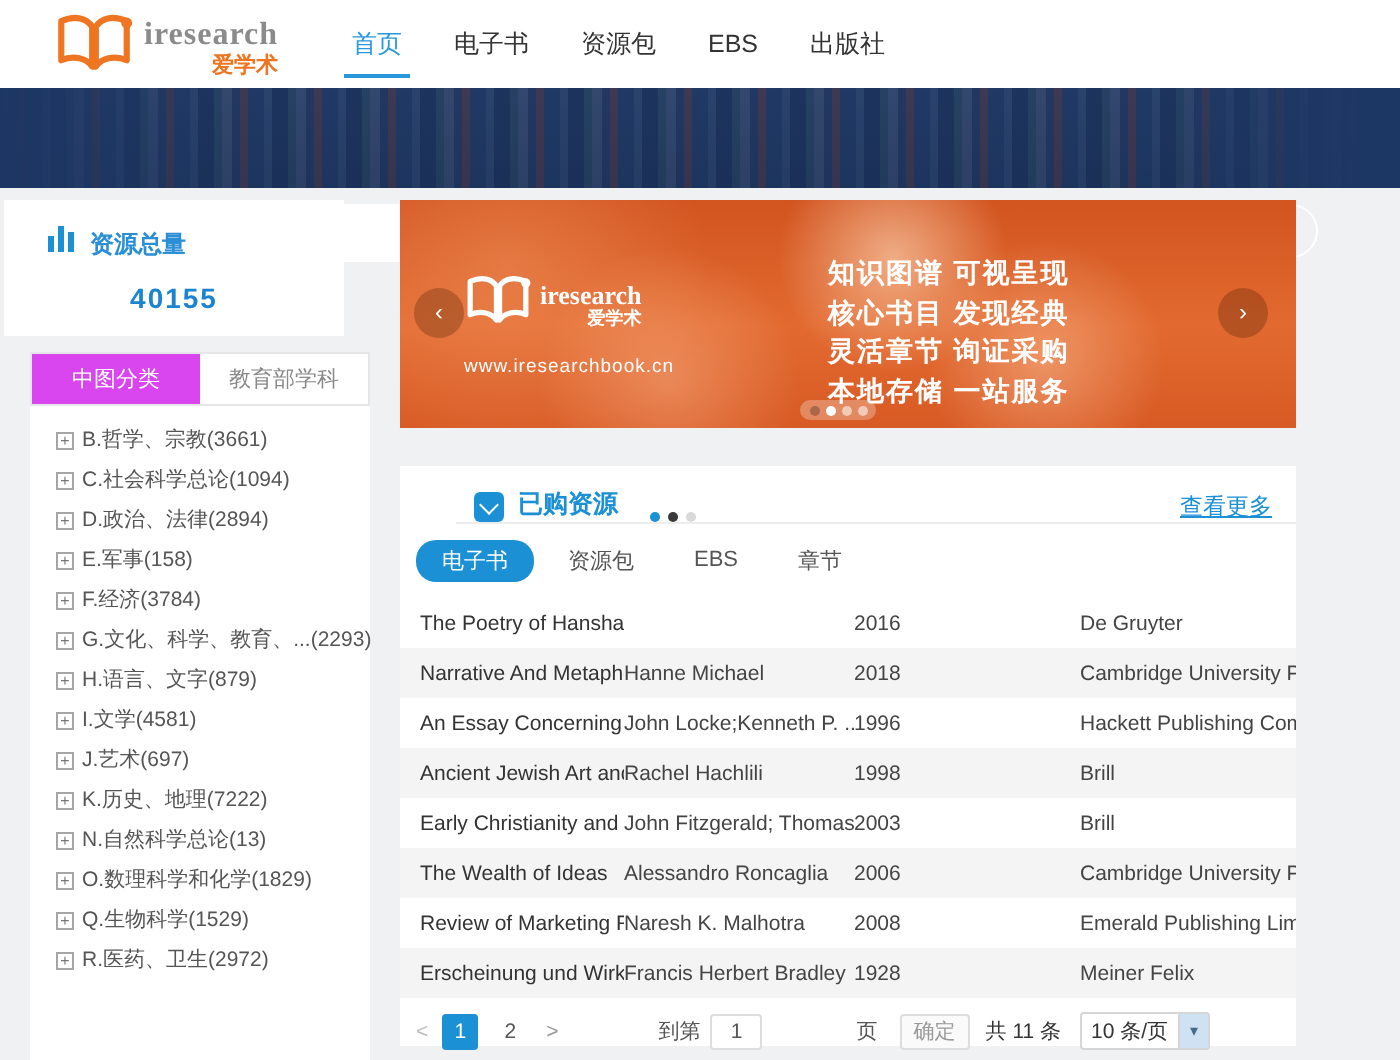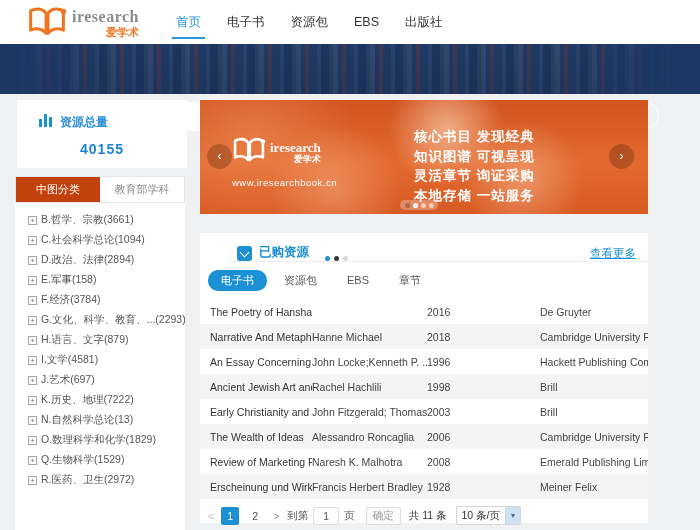--- a/index.html
+++ b/index.html
@@ -25,27 +25,27 @@
       repeating-linear-gradient(90deg,#5a6c8e 0 5px,#31466f 5px 9px,#77474b 9px 13px,#2c4a78 13px 21px,#44608a 21px 25px,#243c66 25px 33px,#3b5c74 33px 37px);
   }
   .search-box { position:absolute; left:50px; top:58px; width:504px; height:29px; display:flex; }
   .search-input { flex:1; border:none; outline:none; border-radius:15px 0 0 15px; padding:0 10px 0 14px; font-size:11px; color:#333; background:#fff; }
   .search-input::placeholder { color:#b0b0b0; }
   .search-scope { width:56px; background:#fff; font-size:11.5px; color:#333; display:flex; align-items:center; justify-content:center; cursor:pointer; }
   .search-btn { width:62px; border:none; background:#1b90d5; border-radius:0 15px 15px 0; display:flex; align-items:center; justify-content:center; cursor:pointer; }
   .adv-btn { position:absolute; right:41px; top:58px; height:27px; padding:0 17px; border:1px solid #fff; border-radius:14px; background:transparent; color:#fff; font-size:11px; display:flex; align-items:center; cursor:pointer; }
 
   
-  .stat-card { position:absolute; left:17px; top:100px; width:170px; height:68px; background:#fff; }
+  .stat-card { position:absolute; left:2px; top:100px; width:170px; height:68px; background:#fff; }
   .stat-head { display:flex; align-items:center; gap:7px; padding:13px 0 0 22px; }
   .stat-label { font-size:12px; color:#2a8fd4; font-weight:bold; }
   .stat-value { text-align:center; margin-top:10px; font-size:14px; font-weight:bold; color:#1b84d1; letter-spacing:1px; }
   .side-tabs { position:absolute; left:15px; top:176px; width:170px; height:27px; display:flex; background:#fff; border:1px solid #e4e6e8; }
   .side-tab { flex:1; display:flex; align-items:center; justify-content:center; font-size:11px; cursor:pointer; color:#888; }
-  .side-tab.active { background:#c2410c; color:#fff; }
+  .side-tab.active { background:#d946ef; color:#fff; }
   .cat-card { position:absolute; left:15px; top:203px; width:170px; height:327px; background:#fff; padding:7px 0 0 13px; }
   .cat-item { height:20px; display:flex; align-items:center; font-size:10.5px; color:#555; cursor:pointer; white-space:nowrap; }
   .expand-icon { width:9px; height:9px; border:1px solid #a6a6a6; margin-right:4px; display:inline-flex; align-items:center; justify-content:center; flex:0 0 9px; }
   .expand-icon::before { content:"+"; font-size:8px; line-height:7px; color:#777; }
 
   
   .banner { position:absolute; left:200px; top:100px; width:448px; height:114px; overflow:hidden;
     background:
       radial-gradient(circle at 55% 25%, rgba(255,224,196,.6), rgba(255,224,196,0) 22%),
       radial-gradient(circle at 72% 70%, rgba(255,205,170,.45), rgba(255,205,170,0) 18%),
@@ -90,21 +90,21 @@
   .cell { white-space:nowrap; overflow:hidden; }
   .c-title { width:112px; padding-left:10px; color:#333; }
   .c-author { width:115px; }
   .c-year { width:113px; }
   .c-pub { flex:1; padding-right:21px; }
   .pagination { display:flex; align-items:center; margin:7px 0 0 8px; font-size:10.5px; color:#555; }
   .pg-prev { color:#c0c0c0; margin-right:7px; cursor:pointer; }
   .pg-num { min-width:18px; height:18px; display:flex; align-items:center; justify-content:center; margin-right:7px; cursor:pointer; border-radius:2px; }
   .pg-num.active { background:#1b90d5; color:#fff; }
   .pg-next { color:#999; margin:0 8px 0 2px; cursor:pointer; }
-  .pg-label { margin-right:5px; }
+  .pg-label { margin-right:5px;margin-left:42px; }
   .pg-input { width:26px; height:18px; border:1px solid #ddd; border-radius:2px; text-align:center; font-size:10.5px; color:#555; margin-right:5px; outline:none; }
   .pg-confirm { height:18px; padding:0 6px; border:1px solid #ddd; border-radius:2px; background:#fafafa; color:#999; font-size:10.5px; margin:0 8px 0 6px; cursor:pointer; }
   .pg-total { color:#333; margin-right:9px; white-space:nowrap; }
   .pg-select { display:flex; align-items:center; border:1px solid #d6d6d6; border-radius:2px; height:19px; background:#fff; cursor:pointer; }
   .pg-select-text { padding:0 5px; font-size:10.5px; color:#333; white-space:nowrap; }
   .pg-select-arrow { width:15px; height:17px; background:#cfe2f3; border-left:1px solid #d6d6d6; display:flex; align-items:center; justify-content:center; font-size:8px; color:#4a6a8a; }
   .pg-select-arrow::before { content:"\25BE"; }
 </style>
 </head>
 <body>
@@ -239,22 +239,22 @@
         </svg>
       </span>
       <span class="banner-logo-text">
         <span class="banner-latin">iresearch</span>
         <span class="banner-cn">爱学术</span>
       </span>
     </div>
     <div class="banner-site">www.iresearchbook.cn</div>
   </div>
   <div class="banner-slogan">
+    <div>知识图谱 可视呈现</div>
     <div>核心书目 发现经典</div>
-    <div>知识图谱 可视呈现</div>
     <div>灵活章节 询证采购</div>
     <div>本地存储 一站服务</div>
   </div>
   <div class="banner-dots">
     <span class="banner-dot d0"></span>
     <span class="banner-dot active"></span>
     <span class="banner-dot"></span>
     <span class="banner-dot"></span>
   </div>
 </div>

